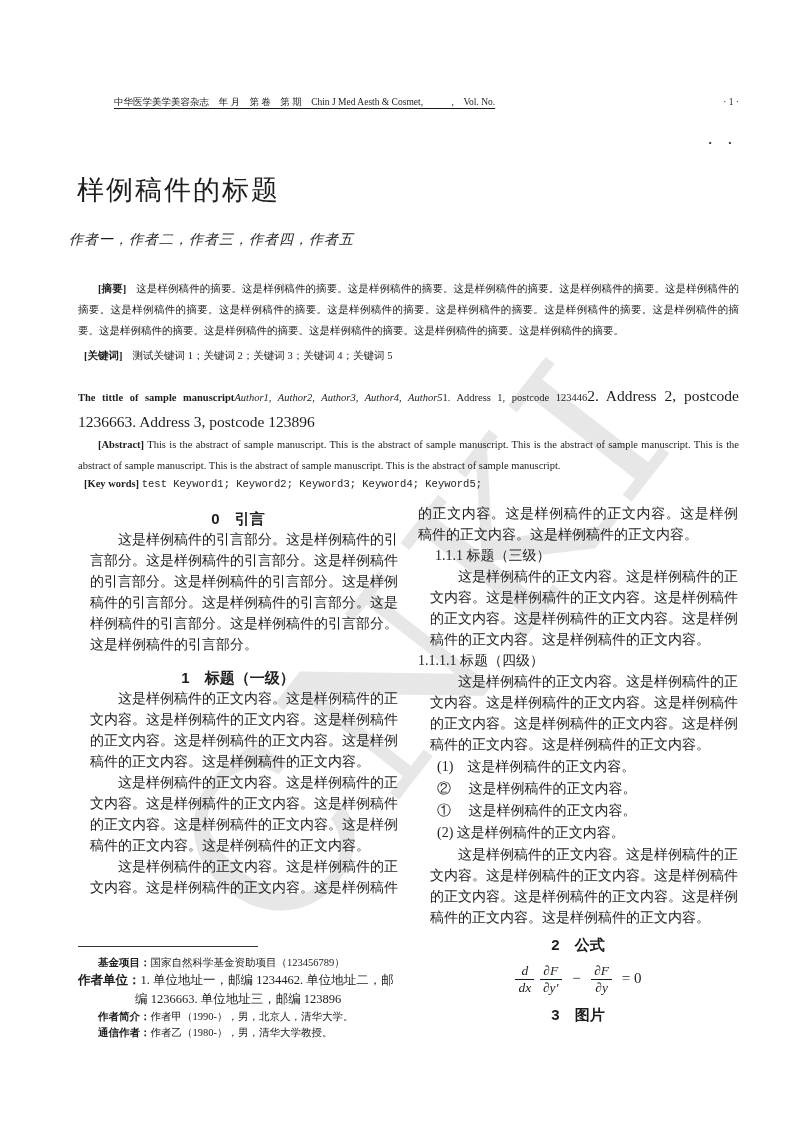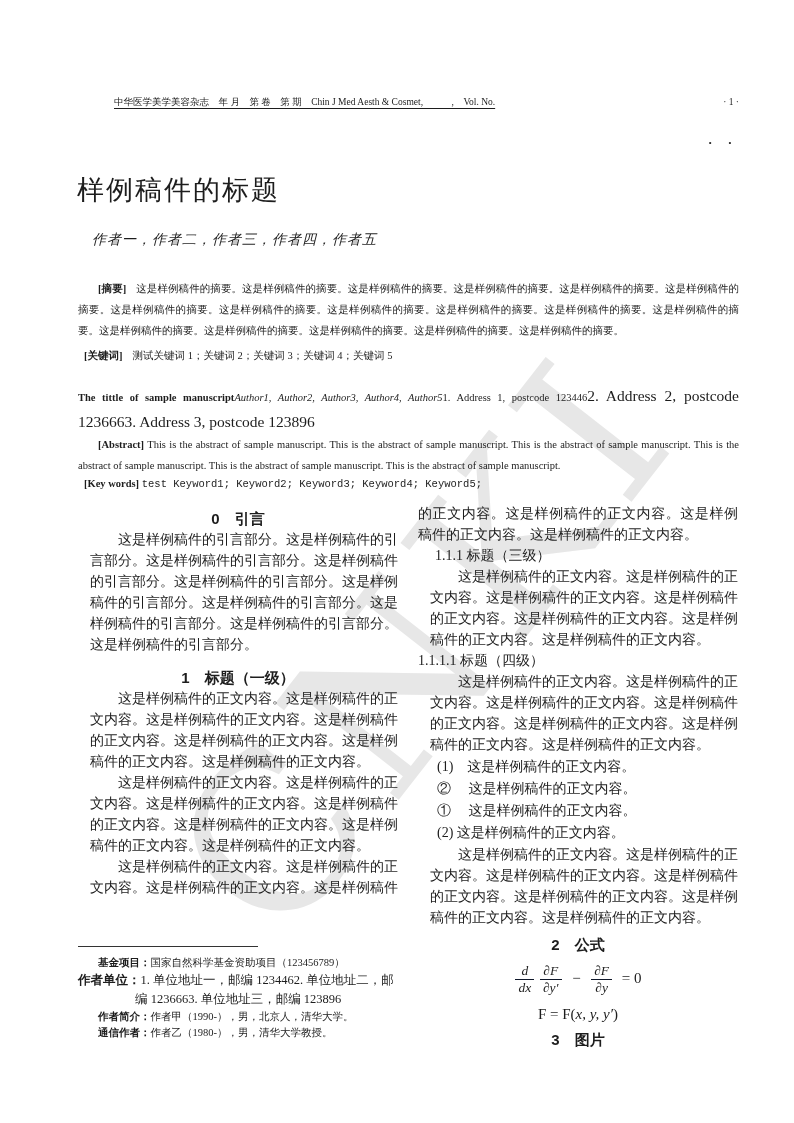--- a/index.html
+++ b/index.html
@@ -22,21 +22,21 @@
   }
 
   
   .header { left: 78px; top: 96px; width: 661px; display: flex; justify-content: space-between; align-items: baseline; font-size: 9.5px; }
   .journal-line { text-decoration: underline; text-underline-offset: 3px; white-space: pre; margin-left: 36px; }
   .page-num { white-space: pre; }
   .header-dots { top: 135px; right: 56px; font-size: 13px; font-weight: bold; letter-spacing: 6px; }
 
   
   .title { left: 77px; top: 172px; font-size: 27px; font-weight: normal; letter-spacing: 2px; margin: 0; }
-  .authors { left: 92px; top: 231px; font-size: 14px; font-style: italic; letter-spacing: 1px; }
+  .authors { left: 69px; top: 231px; font-size: 14px; font-style: italic; letter-spacing: 1px; }
 
   
   .cn-abstract { left: 78px; top: 267px; width: 661px; font-size: 10.5px; line-height: 21px; text-align: justify; text-indent: 20px; }
   .cn-keywords { left: 78px; top: 338px; width: 661px; font-size: 10.5px; text-indent: 6px; }
   .label-b { font-weight: bold; }
   .gap { display: inline-block; width: 10px; }
   .en-meta { left: 78px; top: 373px; width: 661px; font-size: 10.5px; line-height: 24px; text-align: justify; }
   .en-meta .big { font-size: 15.5px; }
   .en-meta i { font-style: italic; }
   .en-abstract { left: 78px; top: 423px; width: 661px; font-size: 10.5px; line-height: 21px; text-align: justify; text-indent: 20px; }
@@ -127,21 +127,20 @@
     <p class="hc formula-h">2　公式</p>
 
     <div class="formula">
       <span class="frac"><span class="num">d</span><span class="den">dx</span></span>
       <span class="frac"><span class="num">∂F</span><span class="den">∂y′</span></span>
       <span class="op">−</span>
       <span class="frac"><span class="num">∂F</span><span class="den">∂y</span></span>
       <span class="rhs">= 0</span>
     </div>
 
-    <p class="formula2"><span>F = F(</span><span class="args">x, y, y′</span><span>)</span></p>
 
     <p class="hc figure-h">3　图片</p>
   </div>
 
   <div class="layer footnote">
     <div class="fn-rule"></div>
     <p class="fn fn-indent"><span class="label-b">基金项目：</span><span>国家自然科学基金资助项目（123456789）</span></p>
     <p class="fn affil"><span class="label-b">作者单位：</span><span>1. 单位地址一，邮编 1234462. 单位地址二，邮</span></p>
     <p class="fn affil affil2">编 1236663. 单位地址三，邮编 123896</p>
     <p class="fn fn-indent"><span class="label-b">作者简介：</span><span>作者甲（1990-），男，北京人，清华大学。</span></p>

